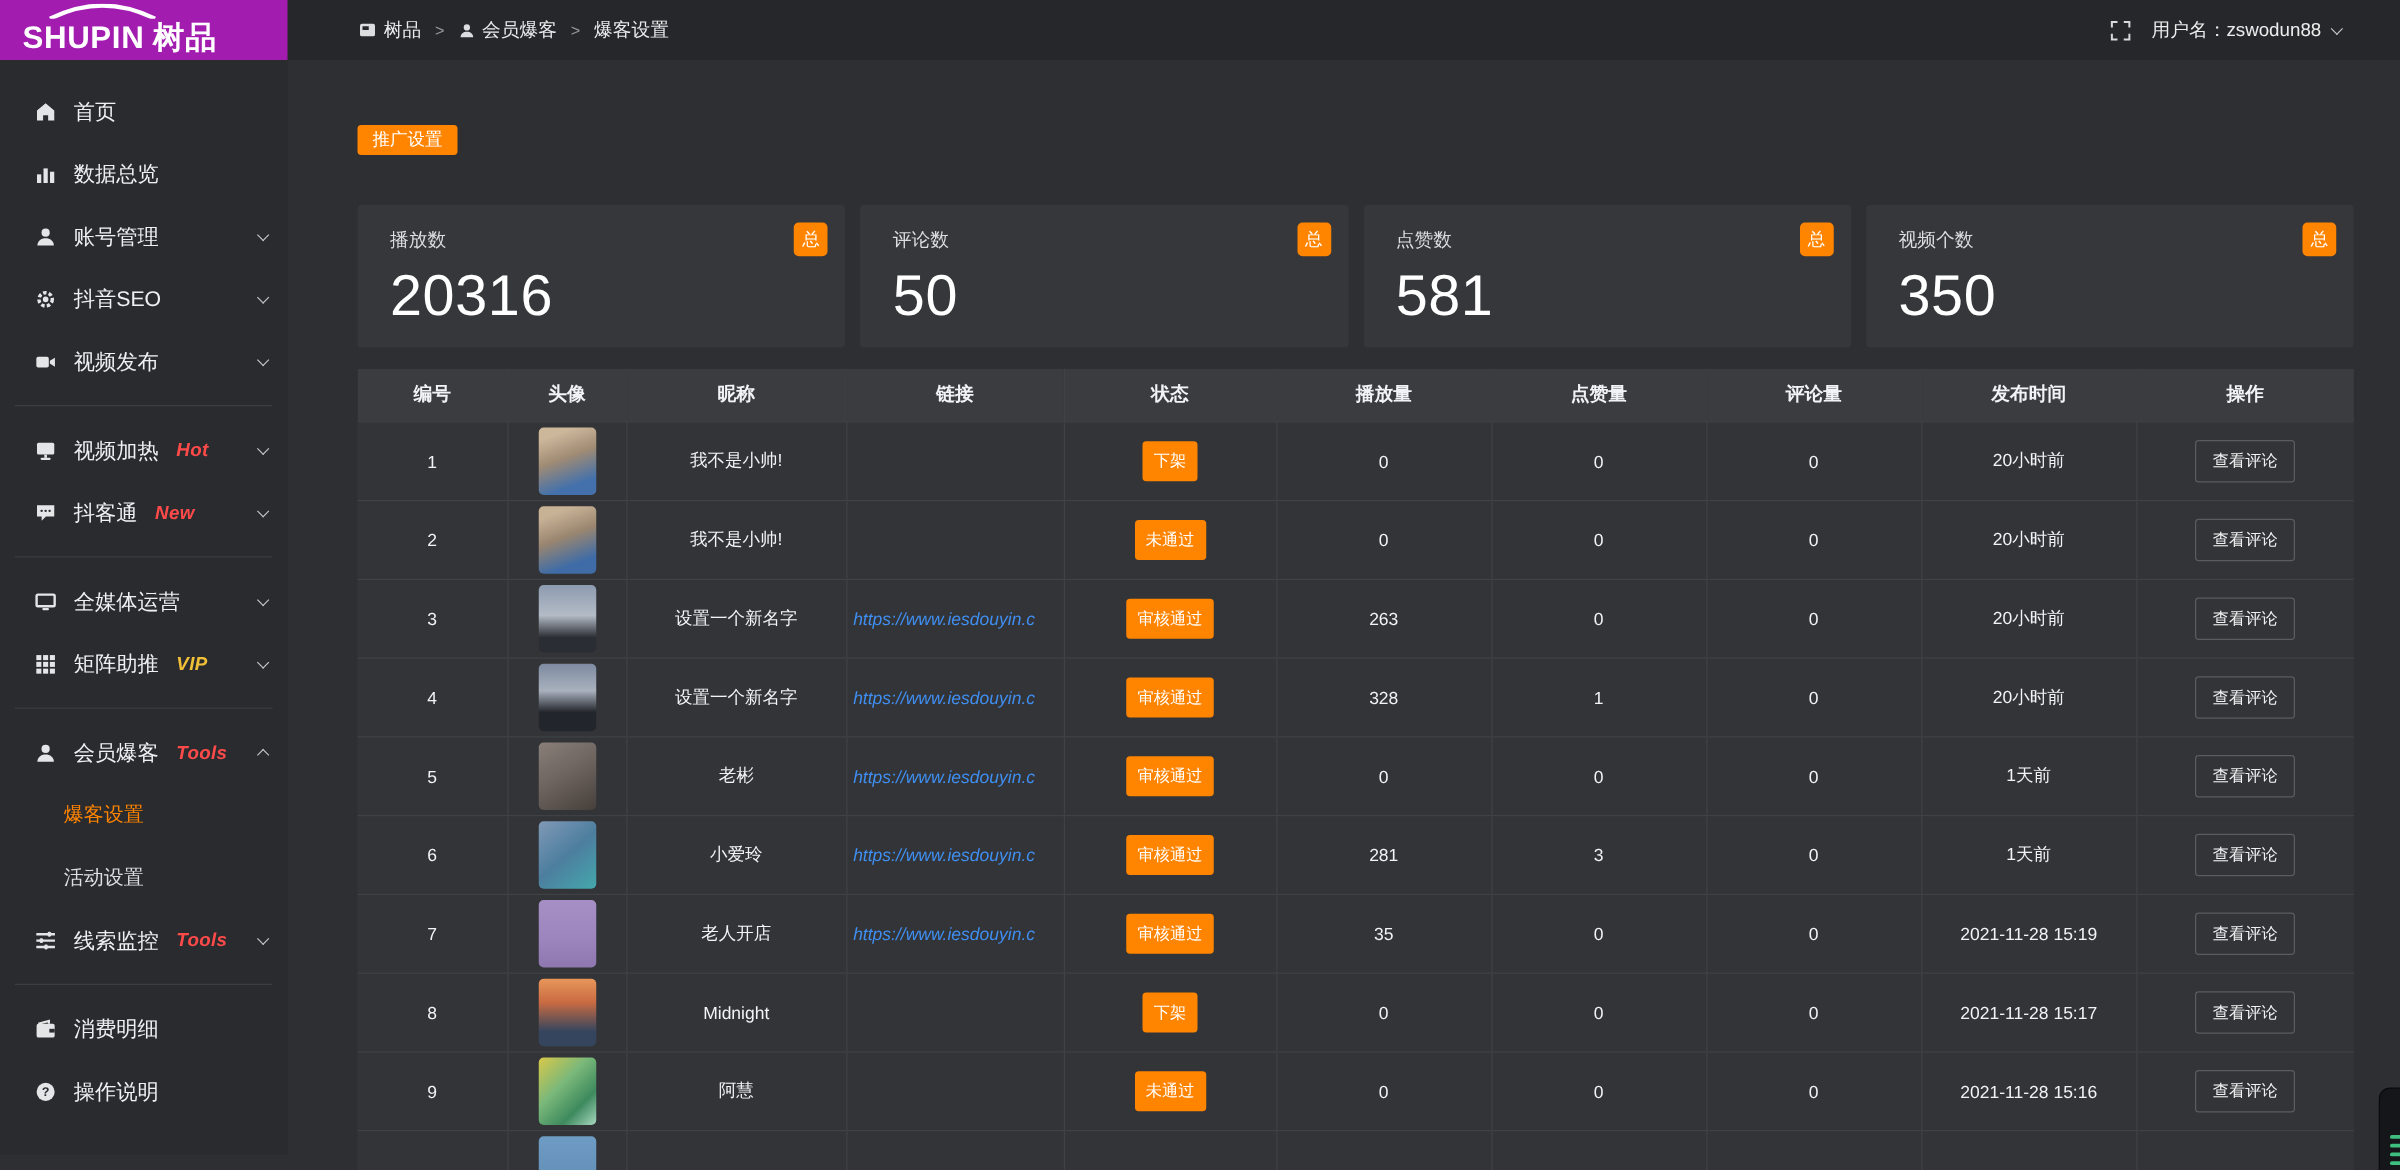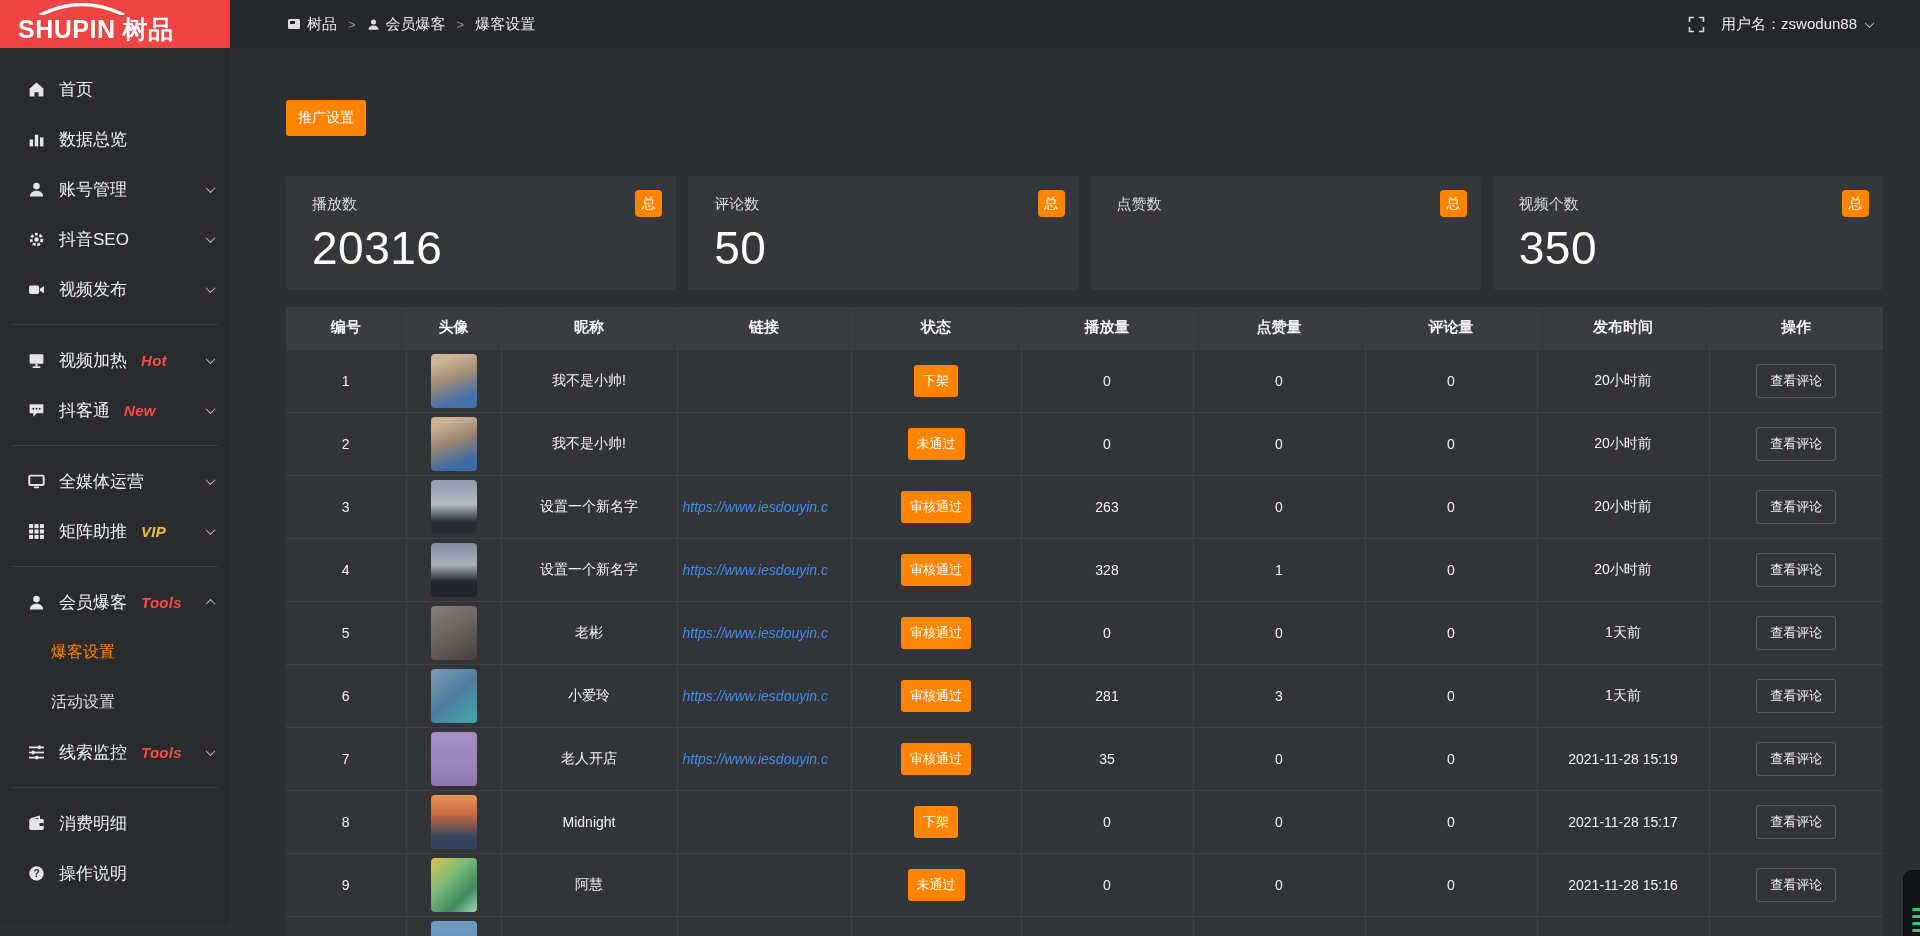--- a/index.html
+++ b/index.html
@@ -4,21 +4,21 @@
 <style>
   * { box-sizing: border-box; }
   html,body { margin:0; padding:0; }
   body {
     width:1920px; height:936px; overflow:hidden; position:relative;
     background:#2d2f32; color:#eceded;
     font-family:"Liberation Sans", sans-serif;
   }
   
   .topbar { position:absolute; top:0; left:0; right:0; height:48px; background:#26272a; display:flex; align-items:center; z-index:5; }
-  .logo { width:230px; height:48px; flex:0 0 230px; background:#ef4444; position:relative; cursor:pointer; }
+  .logo { width:230px; height:48px; flex:0 0 230px; background:#a21caf; position:relative; cursor:pointer; }
   .logo-arc { position:absolute; left:36px; top:3px; }
   .logo-text { position:absolute; left:18px; top:13px; font-size:25px; font-weight:800; letter-spacing:.5px; color:#fff; white-space:nowrap; }
   .logo-cn { margin-left:7px; font-weight:700; }
   .breadcrumb { display:flex; align-items:center; margin-left:57px; font-size:15px; gap:11px; }
   .crumb { display:flex; align-items:center; gap:6px; color:#e9eaeb; cursor:pointer; }
   .crumb.current { cursor:default; }
   .bc-sep { color:#95969a; font-size:13px; }
   .top-right { margin-left:auto; display:flex; align-items:center; padding-right:47px; gap:16px; font-size:15px; }
   .username-wrap { display:flex; align-items:center; gap:9px; cursor:pointer; }
   .fullscreen { display:inline-flex; cursor:pointer; }
@@ -30,21 +30,21 @@
   .sidebar { position:absolute; top:48px; left:0; bottom:12px; width:230px; background:#2a2b2e; padding-top:16px; }
   .side-item { height:50px; display:flex; align-items:center; padding:0 16px 0 28px; font-size:17px; color:#eef0f1; cursor:pointer; }
   .side-icon { width:17px; height:17px; margin-right:14px; display:inline-flex; flex:0 0 17px; }
   .side-item.indent { padding-left:51px; font-size:16px; color:#dddee0; }
   .side-item.active { color:#ff8400; }
   .side-badge { font-style:italic; font-weight:700; font-size:15px; margin-left:14px; letter-spacing:.3px; }
   .side-item .chev { margin-left:auto; }
   .side-divider { height:1px; background:#3b3d40; margin:10px 12px; }
   
   .main { position:absolute; left:230px; top:48px; right:0; bottom:0; padding:52px 37px 0 56px; overflow:hidden; }
-  .promo-btn { width:80px; height:36px; background:#ff8400; color:#fff; border:none; border-radius:3px; font-size:14px; cursor:pointer; font-family:inherit; display:block; }
+  .promo-btn { width:80px; height:24px; background:#ff8400; color:#fff; border:none; border-radius:3px; font-size:14px; cursor:pointer; font-family:inherit; display:block; }
   .cards { display:flex; gap:12px; margin-top:40px; width:1597px;justify-content:center; }
   .card { flex:1; height:114px; background:#35373a; border-radius:3px; position:relative; padding:19px 20px 0 26px; }
   .card-label { font-size:15px; color:#dcdddf; }
   .card-value { font-size:46px; font-weight:500; color:#fff; margin-top:7px; letter-spacing:.5px; }
   .card-badge { position:absolute; top:14px; right:14px; width:27px; height:27px; background:#ff8400; border-radius:4px; color:#fff; font-size:14px; display:flex; align-items:center; justify-content:center; }
   
   .data-table { margin-top:17px; border-collapse:collapse; table-layout:fixed; width:1597px; background:#323437; }
   .data-table th, .data-table td { border:1px solid #3f4145; text-align:center; overflow:hidden; padding:0; }
   .data-table tr > *:first-child { border-left:none; }
   .data-table tr > *:last-child { border-right:none; }
@@ -280,20 +280,21 @@
       <div class="card-value">20316</div>
       <div class="card-badge">总</div>
     </div>
     <div class="card">
       <div class="card-label">评论数</div>
       <div class="card-value">50</div>
       <div class="card-badge">总</div>
     </div>
     <div class="card">
       <div class="card-label">点赞数</div>
+      <div class="card-value">581</div>
       <div class="card-badge">总</div>
     </div>
     <div class="card">
       <div class="card-label">视频个数</div>
       <div class="card-value">350</div>
       <div class="card-badge">总</div>
     </div>
   </div>
 
   <table class="data-table">

